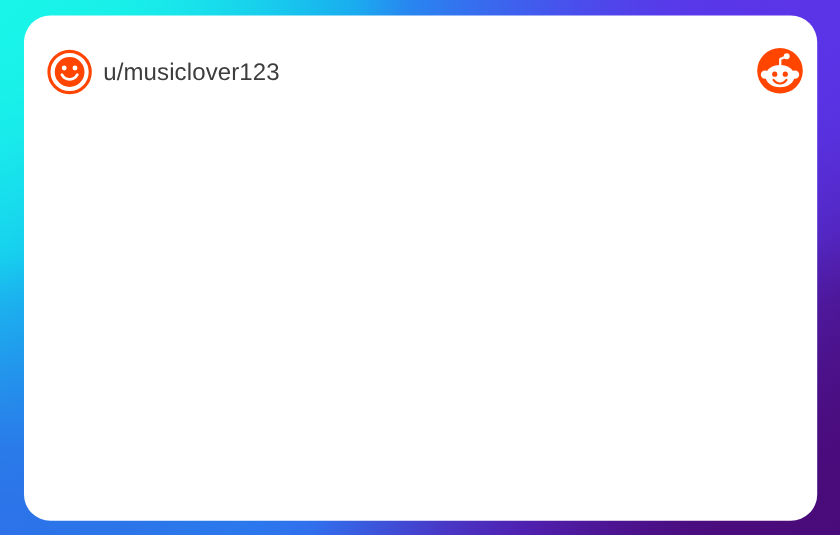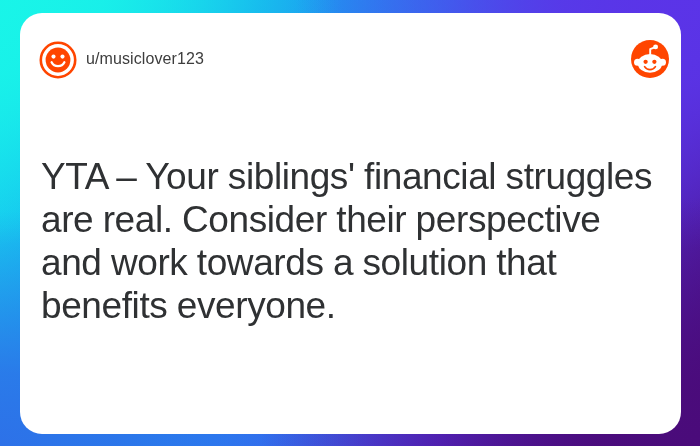--- a/index.html
+++ b/index.html
@@ -60,21 +60,21 @@
     left: 18px;
     top: 27px;
     width: 40px;
     height: 40px;
   }
 
   .username {
     position: absolute;
     left: 66px;
     top: 37px;
-    font-size: 16px;
+    font-size: 20px;
     font-weight: 400;
     color: #3d3d3d;
     letter-spacing: 0.1px;
     white-space: nowrap;
   }
 
   .reddit-logo {
     position: absolute;
     right: 11px;
     top: 26px;
@@ -135,17 +135,14 @@
 
         <circle cx="15.6" cy="22.8" r="2.15" fill="#FF4500"></circle>
         <circle cx="24.4" cy="22.8" r="2.15" fill="#FF4500"></circle>
 
         <path d="M14.6 27.6 A6.4 6.4 0 0 0 25.4 27.6" fill="none" stroke="#FF4500" stroke-width="1.7" stroke-linecap="round"></path>
       </svg>
     </span>
 
   </div>
 
-  <div class="card-body">
-    <div class="post-text">YTA – Your siblings' financial struggles are real. Consider their perspective and work towards a solution that benefits everyone.</div>
-  </div>
 
 </div>
 
 </body></html>

